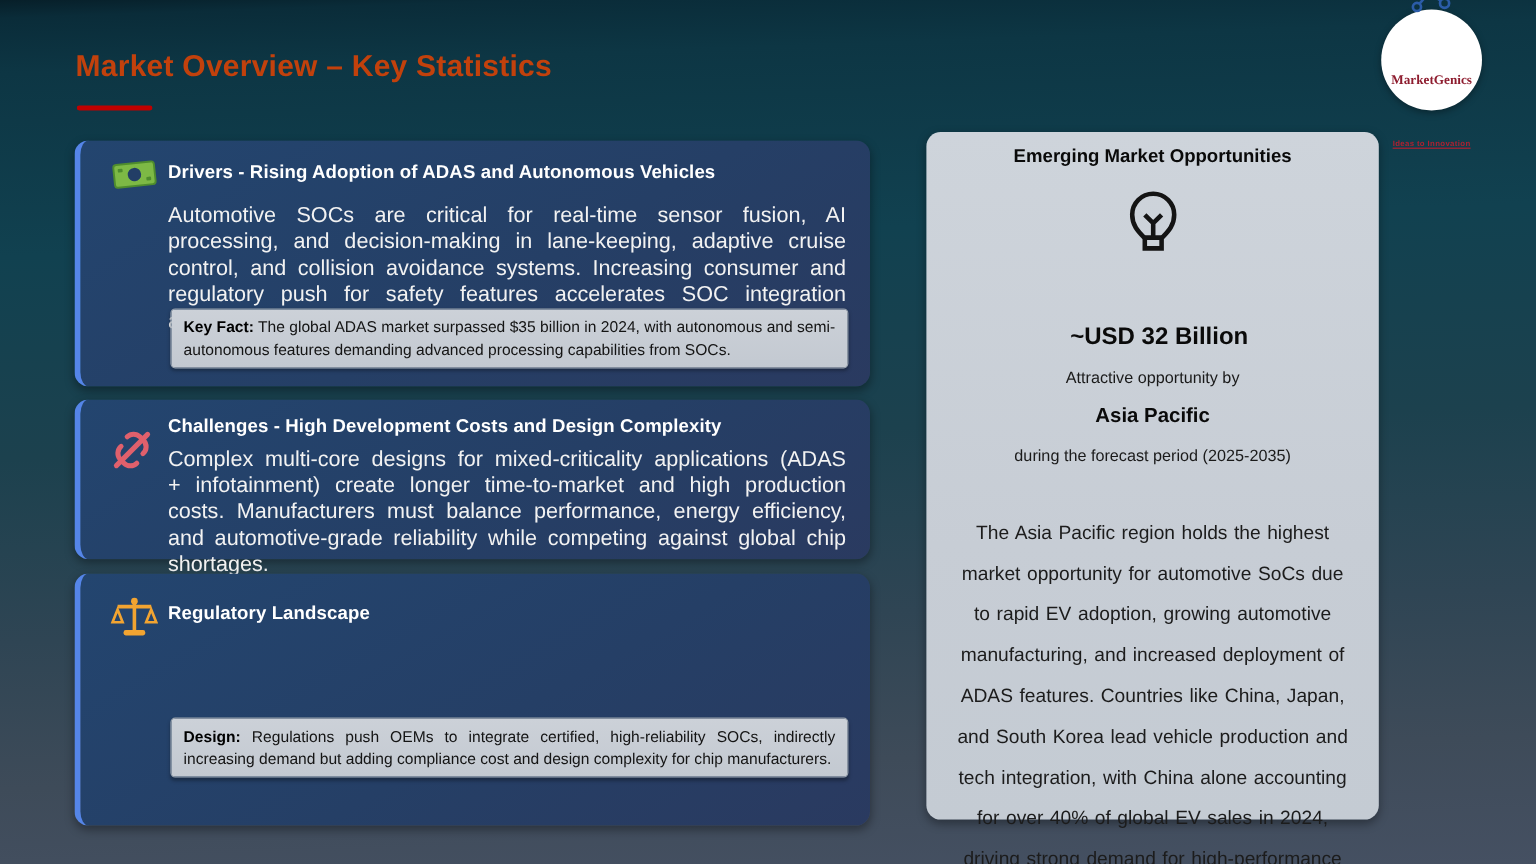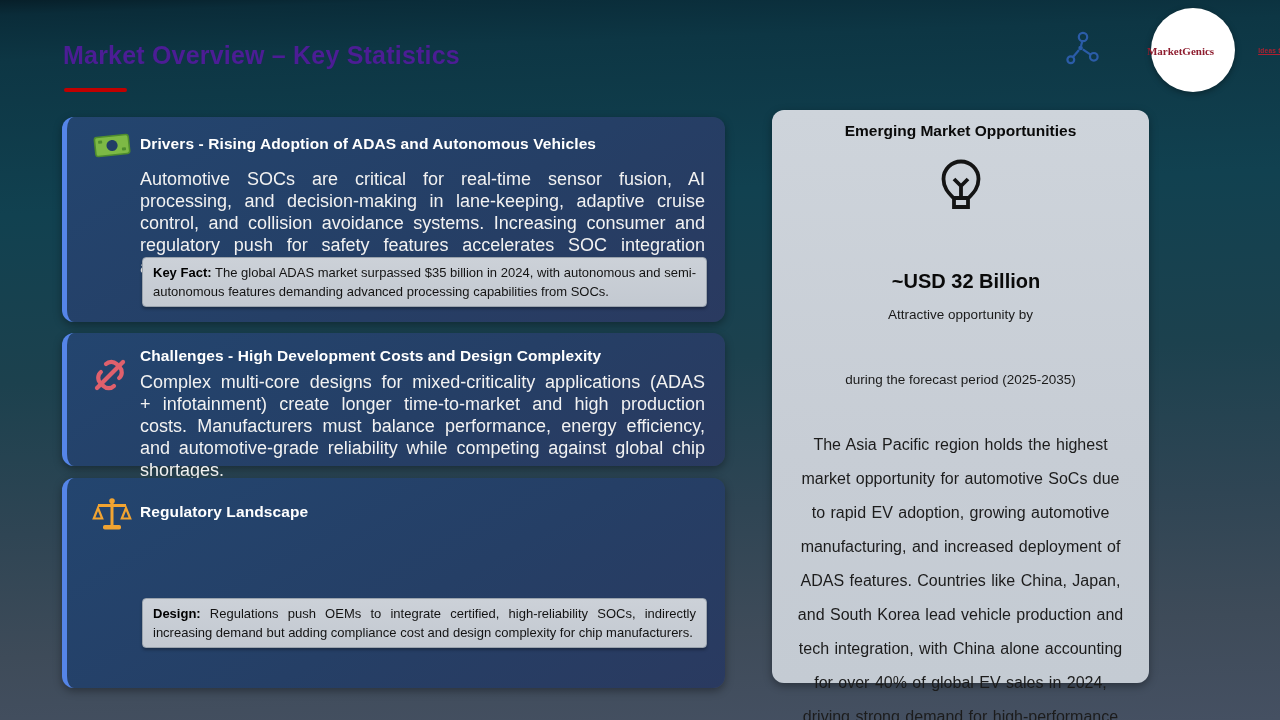--- a/index.html
+++ b/index.html
@@ -9,31 +9,31 @@
     position: relative;
     background: linear-gradient(178deg,
       #071f29 0%, #0a2c39 2%, #0d3644 8%, #114150 28%,
       #1c414e 50%, #2f4554 70%, #3e4b59 86%, #455062 100%);
   }
   .slide { position: absolute; inset: 0; }
 
   
   .page-title {
     position: absolute; left: 63px; top: 41px;
-    font-size: 25px; font-weight: bold; color: #4c1d95; letter-spacing: 0.2px;
+    font-size: 25px; font-weight: bold; color: #c2410c; letter-spacing: 0.2px;
   }
   .title-underline {
     position: absolute; left: 64px; top: 88px; width: 63px; height: 4px;
     background: #c00000; border-radius: 2px;
   }
   .logo {
     position: absolute; left: 1151px; top: 8px; width: 84px; height: 84px;
     background: #ffffff; border-radius: 50%;
     box-shadow: 0 2px 6px rgba(0,0,0,0.35);
-    display: flex; flex-direction: row; align-items: center; justify-content: center; gap: 44px;
+    display: flex; flex-direction: column; align-items: center; justify-content: center; gap: 44px;
   }
   .logo-name {
     font-family: "Liberation Serif", serif; font-weight: bold;
     font-size: 11px; color: #8e1d2f; margin-top: 1px; white-space: nowrap;
   }
   .logo-tagline {
     font-size: 6.5px; font-weight: bold; color: #b02030;
     text-decoration: underline; letter-spacing: 0.3px; white-space: nowrap;
   }
 
@@ -187,17 +187,18 @@
       <svg width="50" height="60" viewBox="0 0 48 60">
         <g stroke="#141414" stroke-width="3.8" fill="none">
           <path d="M16.5 42 C11 36.5 6.5 31.5 6.5 23 a17.5 17.5 0 1 1 35 0 c0 8.5 -4.5 13.5 -10 19"></path>
           <path d="M17 42 h14 v9 h-14 z"></path>
           <path d="M24 42 V30 M24 30 L17 23 M24 30 L31 23"></path>
         </g>
       </svg>
     </div>
     <div class="panel-value">~USD 32 Billion</div>
     <div class="panel-subtitle">Attractive opportunity by</div>
+    <div class="panel-region">Asia Pacific</div>
     <div class="panel-period">during the forecast period (2025-2035)</div>
     <div class="panel-desc">The Asia Pacific region holds the highest market opportunity for automotive SoCs due to rapid EV adoption, growing automotive manufacturing, and increased deployment of ADAS features. Countries like China, Japan, and South Korea lead vehicle production and tech integration, with China alone accounting for over 40% of global EV sales in 2024, driving strong demand for high-performance SOCs in connected and autonomous vehicles.</div>
   </div>
 
 </div>
 
 </body></html>

